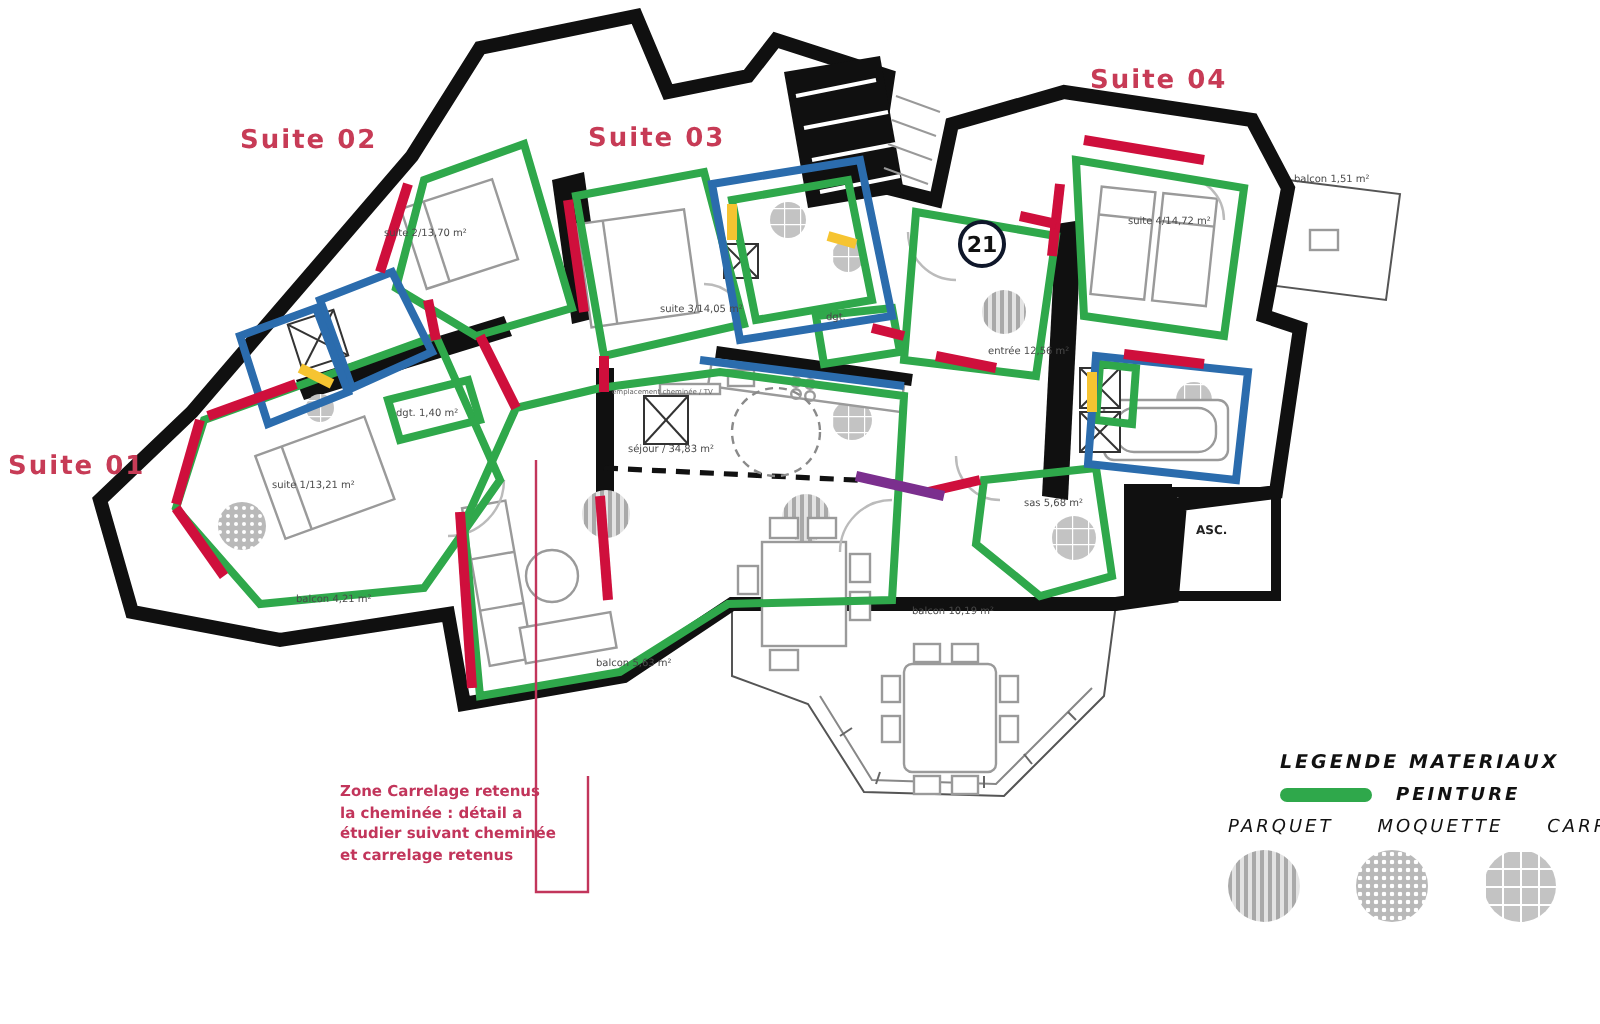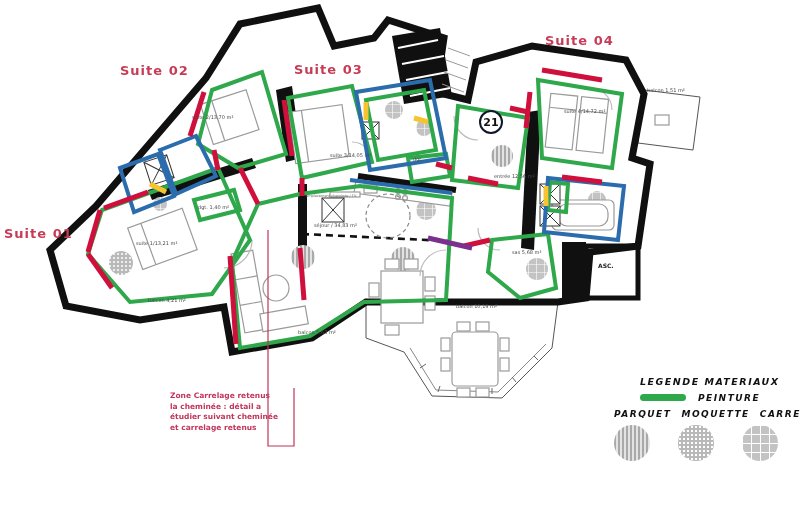--- a/index.html
+++ b/index.html
@@ -18,23 +18,23 @@
               font-size:7.5px;font-weight:bold;line-height:1.4;}
   
   .legend{position:absolute;left:612px;top:376px;width:186px;}
   .legend-title{margin-left:28px;font-size:9.5px;font-weight:bold;font-style:italic;
                 letter-spacing:1.5px;color:#111;margin-bottom:4px;white-space:nowrap;}
   .legend-row{display:flex;align-items:center;height:13px;margin-left:28px;}
   .legend-swatch{width:46px;height:7px;border-radius:4px;flex:0 0 auto;}
   .legend-label{margin-left:12px;font-size:9px;font-weight:bold;font-style:italic;
                 letter-spacing:1.5px;color:#111;}
   .floors-row{display:flex;margin-top:5px;margin-left:2px;gap:0;}
-  .floor-label{font-size:9px;font-weight:bold;font-style:italic;letter-spacing:1.5px;
+  .floor-label{font-size:9px;font-weight:normal;font-style:italic;letter-spacing:1.5px;
                color:#111;white-space:nowrap;}
-  .floor-label+.floor-label{margin-left:10px;text-align:center;}
+  .floor-label+.floor-label{margin-left:22px;text-align:center;}
   .floor-circles{display:flex;margin-top:6px;margin-left:2px;}
   .floor-circle{width:36px;height:36px;border-radius:50%;flex:0 0 auto;}
   .floor-circle+.floor-circle{margin-left:28px;}
   .pat-stripes{background:repeating-linear-gradient(90deg,#a9a9a9 0 2px,#e3e3e3 2px 4px);}
   .pat-dots{background-color:#b9b9b9;
             background-image:radial-gradient(#ffffff 1px,transparent 1.3px);
             background-size:4px 4px;}
   .pat-grid{background-color:#c3c3c3;
             background-image:linear-gradient(#ffffff 1px,transparent 1px),
                              linear-gradient(90deg,#ffffff 1px,transparent 1px);

